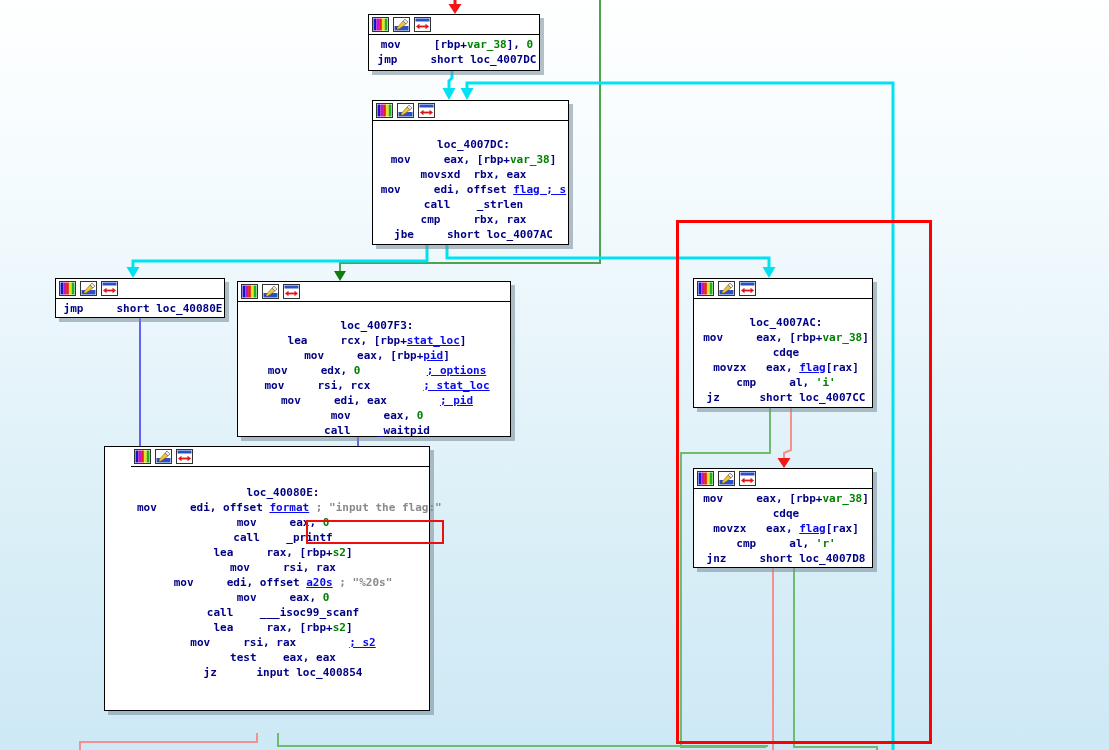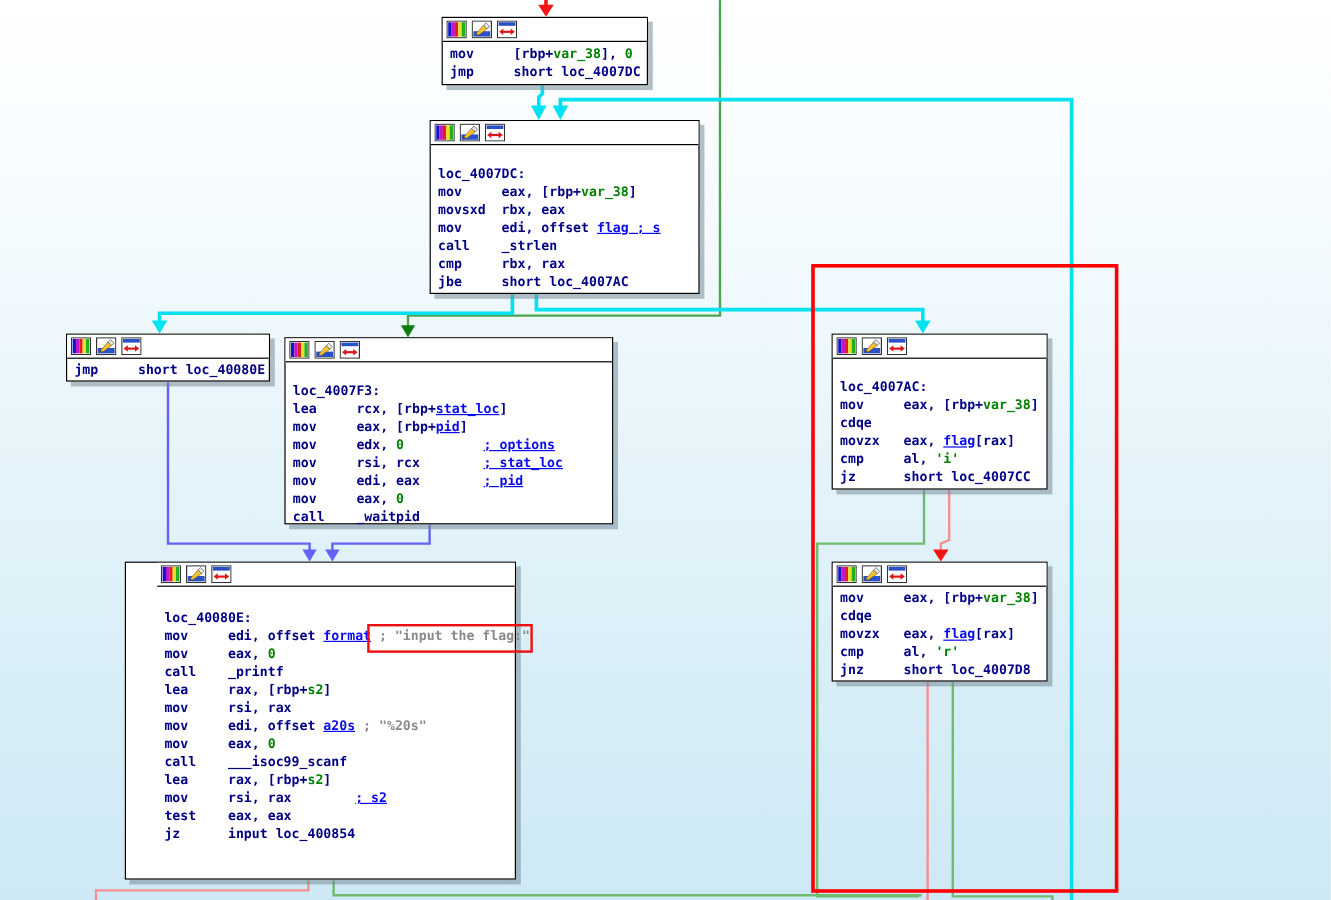--- a/index.html
+++ b/index.html
@@ -15,21 +15,21 @@
   .block{
     position:absolute;background:#ffffff;border:1px solid #000;
     box-shadow:4px 4px 0 rgba(120,140,152,.55);
     box-sizing:border-box;
   }
   .titlebar{
     height:20px;border-bottom:1px solid #000;background:#fff;
     display:flex;align-items:center;gap:4px;padding:1px 3px;box-sizing:border-box;
   }
   .nicon{width:17px;height:15px;display:inline-block;}
-  .bbody{box-sizing:border-box;}
+  .bbody{box-sizing:border-box;text-align:center;}
   .asmline{
     white-space:pre;font-size:11px;line-height:15px;height:15px;
     font-weight:bold;padding-left:6px;letter-spacing:0;
   }
   .cn{color:#010085;}
   .cg{color:#008000;}
   .cb{color:#0a0aee;text-decoration:underline;}
   .cgr{color:#8a8a8a;}
   .hl{position:absolute;box-sizing:border-box;background:transparent;}
 </style>
@@ -85,21 +85,21 @@
             <polygon points="2,9.5 5.5,6.8 5.5,12.2" fill="#e01414"></polygon>
             <polygon points="15,9.5 11.5,6.8 11.5,12.2" fill="#e01414"></polygon>
             <rect x="5" y="8.6" width="7" height="1.8" fill="#e01414"></rect>
           </svg></span>
       </div>
       <div class="bbody" style="padding-top: 2px;">
         <div class="asmline"><span class="cn">mov     [rbp+</span><span class="cg">var_38</span><span class="cn">], </span><span class="cg">0</span></div>
         <div class="asmline"><span class="cn">jmp     short loc_4007DC</span></div>
       </div>
     </div>
-    <div class="block" style="left: 358px; top: 100px; width: 225px; height: 145px;">
+    <div class="block" style="left: 372px; top: 100px; width: 197px; height: 145px;">
       <div class="titlebar">
         <span class="nicon"><svg viewBox="0 0 17 15" width="17" height="15">
             <rect x="0.5" y="0.5" width="16" height="14" fill="#fff" stroke="#333"></rect>
             <rect x="1.5" y="1.5" width="2.8" height="12" fill="#1515c8"></rect>
             <rect x="4.3" y="1.5" width="2.8" height="12" fill="#c015c8"></rect>
             <rect x="7.1" y="1.5" width="2.8" height="12" fill="#e02020"></rect>
             <rect x="9.9" y="1.5" width="2.8" height="12" fill="#e8e020"></rect>
             <rect x="12.7" y="1.5" width="2.8" height="12" fill="#20b020"></rect>
           </svg></span>
         <span class="nicon"><svg viewBox="0 0 17 15" width="17" height="15">
@@ -252,21 +252,21 @@
           </svg></span>
       </div>
       <div class="bbody" style="padding-top: 2px;">
         <div class="asmline"><span class="cn">mov     eax, [rbp+</span><span class="cg">var_38</span><span class="cn">]</span></div>
         <div class="asmline"><span class="cn">cdqe</span></div>
         <div class="asmline"><span class="cn">movzx   eax, </span><span class="cb">flag</span><span class="cn">[rax]</span></div>
         <div class="asmline"><span class="cn">cmp     al, </span><span class="cg">'r'</span></div>
         <div class="asmline"><span class="cn">jnz     short loc_4007D8</span></div>
       </div>
     </div>
-    <div class="block" style="left: 104px; top: 468px; width: 326px; height: 265px; padding-left: 26px;">
+    <div class="block" style="left: 104px; top: 446px; width: 326px; height: 265px; padding-left: 26px;">
       <div class="titlebar">
         <span class="nicon"><svg viewBox="0 0 17 15" width="17" height="15">
             <rect x="0.5" y="0.5" width="16" height="14" fill="#fff" stroke="#333"></rect>
             <rect x="1.5" y="1.5" width="2.8" height="12" fill="#1515c8"></rect>
             <rect x="4.3" y="1.5" width="2.8" height="12" fill="#c015c8"></rect>
             <rect x="7.1" y="1.5" width="2.8" height="12" fill="#e02020"></rect>
             <rect x="9.9" y="1.5" width="2.8" height="12" fill="#e8e020"></rect>
             <rect x="12.7" y="1.5" width="2.8" height="12" fill="#20b020"></rect>
           </svg></span>
         <span class="nicon"><svg viewBox="0 0 17 15" width="17" height="15">

